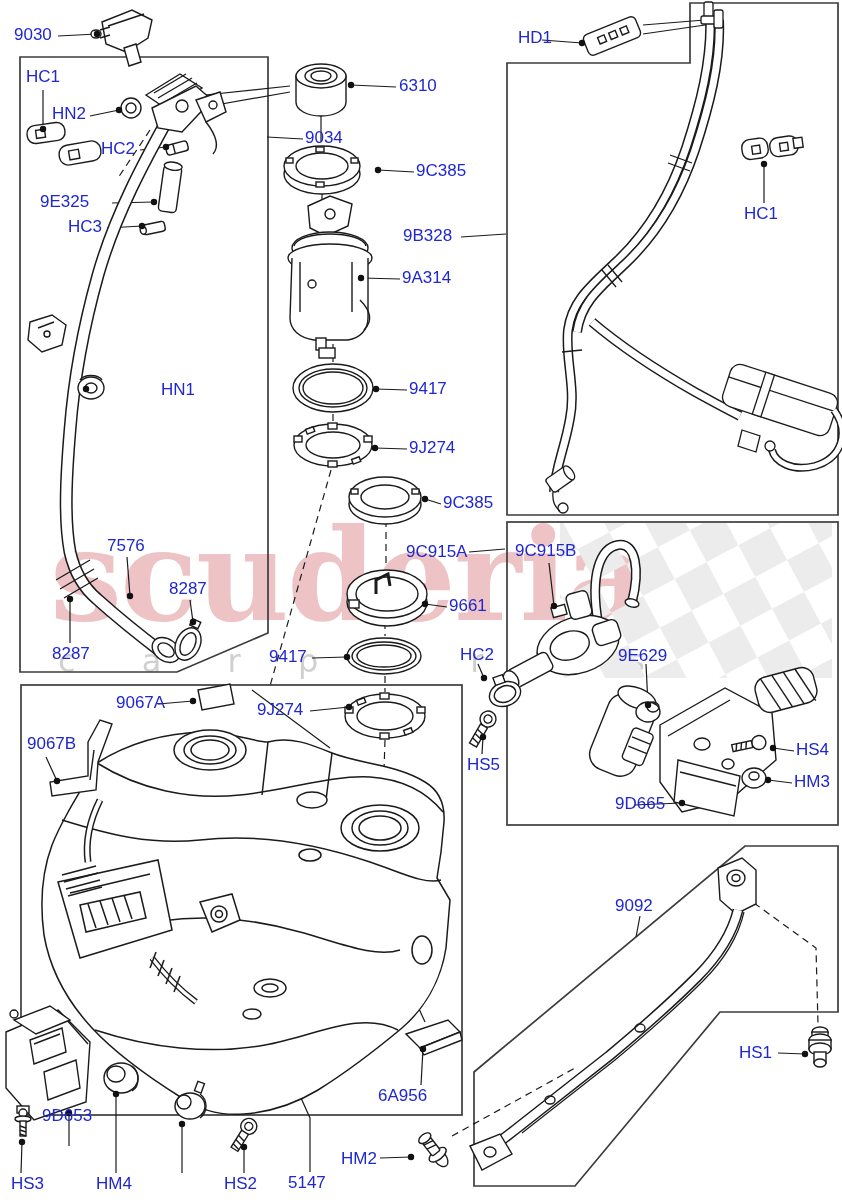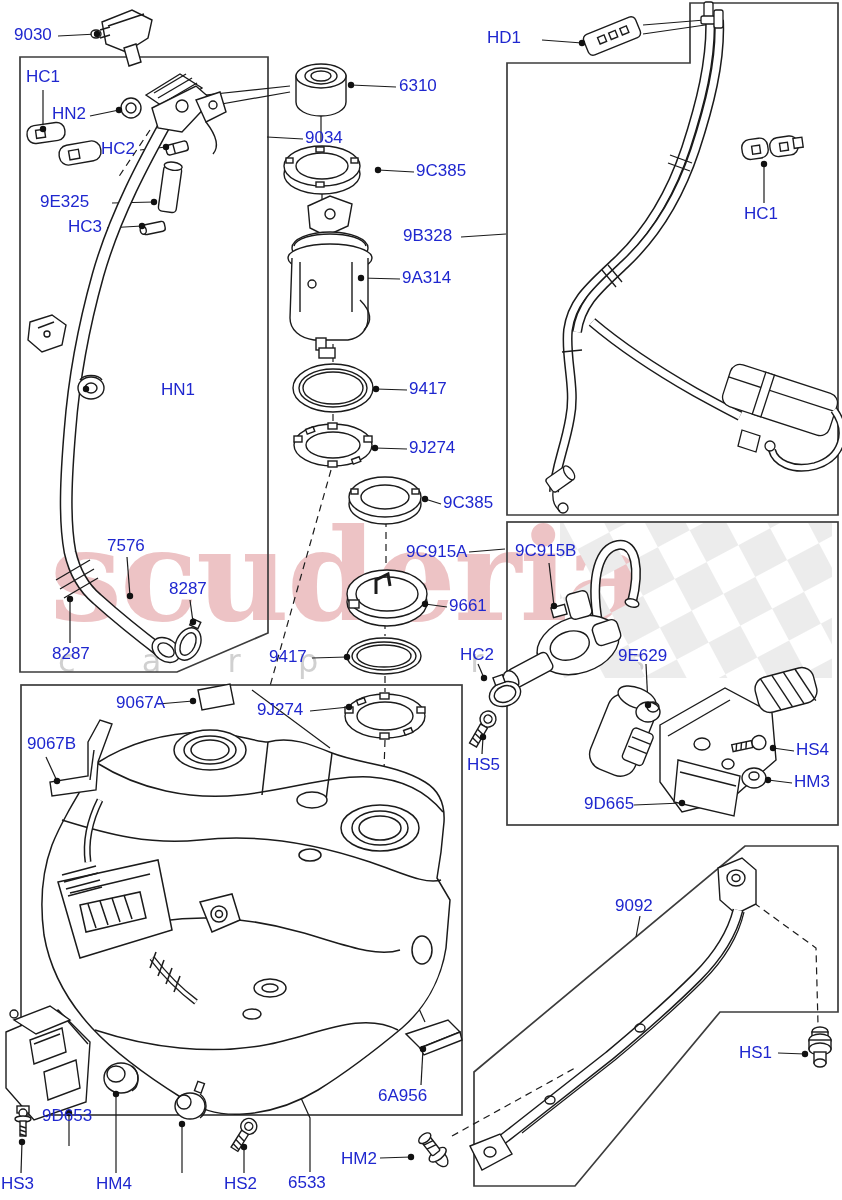--- a/index.html
+++ b/index.html
@@ -595,43 +595,43 @@
   <div class="lbl" style="left:40px;top:193px">9E325</div>
   <div class="lbl" style="left:68px;top:218px">HC3</div>
   <div class="lbl" style="left:399px;top:77px">6310</div>
   <div class="lbl" style="left:305px;top:129px">9034</div>
   <div class="lbl" style="left:416px;top:162px">9C385</div>
   <div class="lbl" style="left:403px;top:227px">9B328</div>
   <div class="lbl" style="left:402px;top:269px">9A314</div>
   <div class="lbl" style="left:409px;top:380px">9417</div>
   <div class="lbl" style="left:409px;top:439px">9J274</div>
   <div class="lbl" style="left:443px;top:494px">9C385</div>
-  <div class="lbl" style="left:487px;top:29px">HD1</div>
+  <div class="lbl" style="left:518px;top:29px">HD1</div>
   <div class="lbl" style="left:744px;top:205px">HC1</div>
   <div class="lbl" style="left:406px;top:543px">9C915A</div>
   <div class="lbl" style="left:515px;top:542px">9C915B</div>
   <div class="lbl" style="left:449px;top:597px">9661</div>
   <div class="lbl" style="left:460px;top:646px">HC2</div>
   <div class="lbl" style="left:618px;top:647px">9E629</div>
   <div class="lbl" style="left:467px;top:756px">HS5</div>
-  <div class="lbl" style="left:584px;top:795px">9D665</div>
+  <div class="lbl" style="left:615px;top:795px">9D665</div>
   <div class="lbl" style="left:796px;top:741px">HS4</div>
   <div class="lbl" style="left:794px;top:773px">HM3</div>
   <div class="lbl" style="left:269px;top:648px">9417</div>
   <div class="lbl" style="left:107px;top:537px">7576</div>
   <div class="lbl" style="left:169px;top:580px">8287</div>
   <div class="lbl" style="left:52px;top:645px">8287</div>
   <div class="lbl" style="left:161px;top:381px">HN1</div>
   <div class="lbl" style="left:116px;top:694px">9067A</div>
   <div class="lbl" style="left:27px;top:735px">9067B</div>
   <div class="lbl" style="left:257px;top:701px">9J274</div>
   <div class="lbl" style="left:615px;top:897px">9092</div>
   <div class="lbl" style="left:739px;top:1044px">HS1</div>
   <div class="lbl" style="left:378px;top:1087px">6A956</div>
   <div class="lbl" style="left:341px;top:1150px">HM2</div>
-  <div class="lbl" style="left:288px;top:1174px">6533</div>
+  <div class="lbl" style="left:288px;top:1174px">5147</div>
   <div class="lbl" style="left:42px;top:1107px">9D653</div>
-  <div class="lbl" style="left:1px;top:1175px">HS3</div>
+  <div class="lbl" style="left:11px;top:1175px">HS3</div>
   <div class="lbl" style="left:96px;top:1175px">HM4</div>
   <div class="lbl" style="left:162px;top:1201px">HM1</div>
   <div class="lbl" style="left:224px;top:1175px">HS2</div>
 
 </div>
 
 </body></html>

